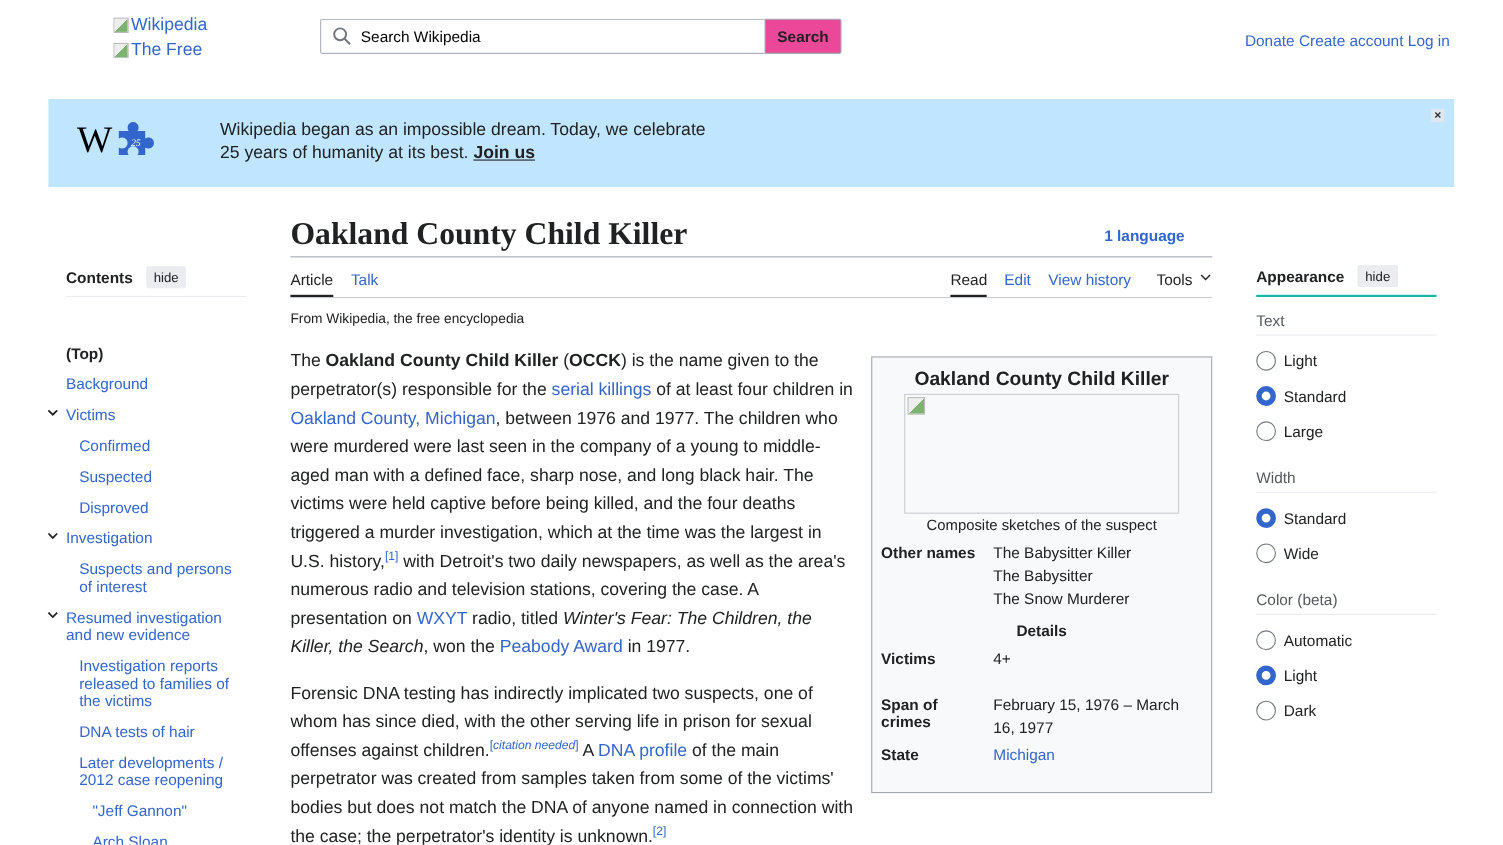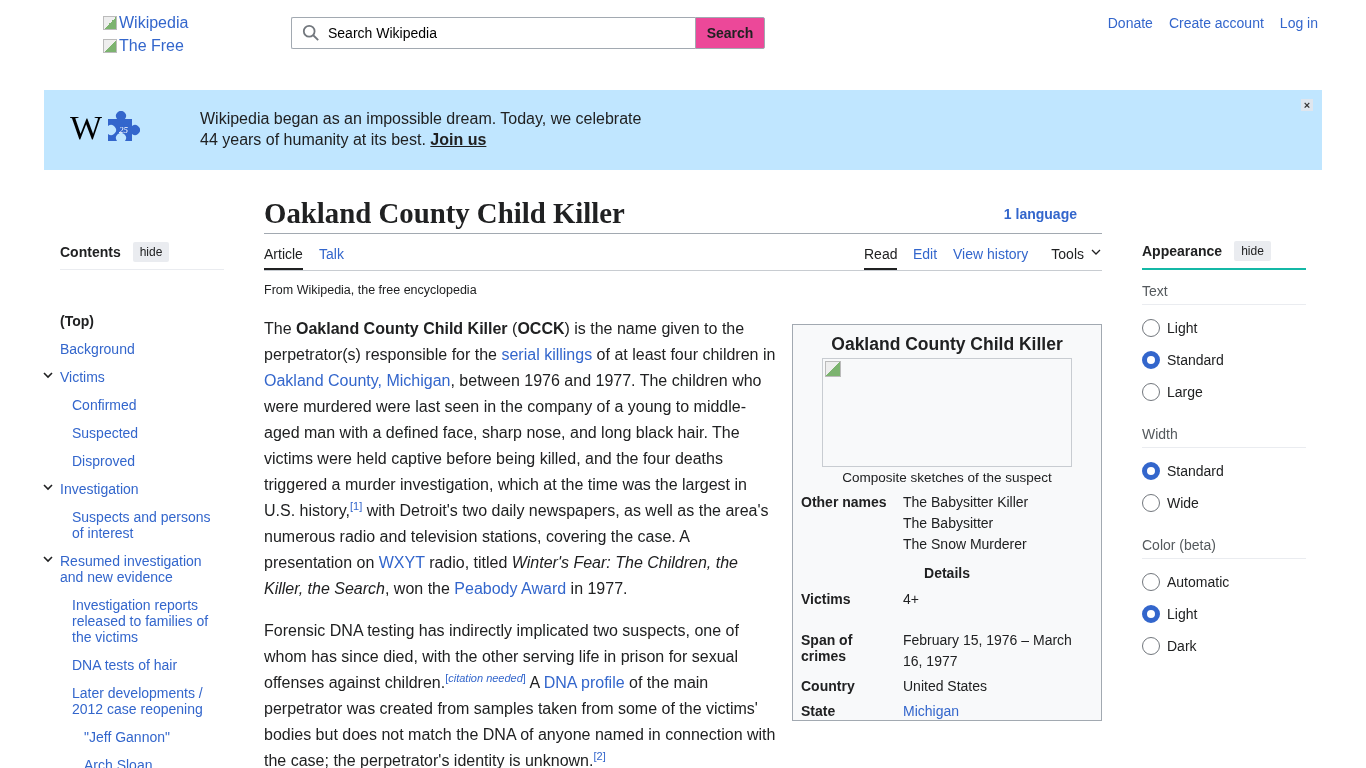--- a/index.html
+++ b/index.html
@@ -11,21 +11,21 @@
   .header { position: absolute; left: 0; top: 0; width: 1366px; height: 70px; }
   .logo { position: absolute; left: 103px; top: 13px; width: 110px; height: 40px; overflow: hidden; }
   .logo-line { display: flex; align-items: center; font-size: 16px; color: #3366cc; line-height: 20px; height: 20px; }
   .logo-line .broken { display: inline-block; width: 14px; height: 14px; border: 1px solid #bbb; background: linear-gradient(135deg,#eee 50%,#7cb36f 50%); margin-right: 2px; }
   .logo-line.second { margin-top: 3px; }
   .search-wrap { position: absolute; left: 291px; top: 17px; display: flex; }
   .search-input { width: 404px; height: 32px; border: 1px solid #a2a9b1; border-right: none; border-radius: 2px 0 0 2px; display: flex; align-items: center; padding-left: 10px; }
   .search-input svg { width: 18px; height: 18px; margin-right: 8px; }
   .search-input span { font-size: 14px; color: #000000; }
   .search-btn { width: 70px; height: 32px; border: 1px solid #a2a9b1; border-radius: 0 2px 2px 0; background: #ec4899; font-size: 14px; font-weight: bold; color: #202122; display: flex; align-items: center; justify-content: center; }
-  .user-links { position: absolute; right: 48px; top: 15px; display: flex; gap: 16px; font-size: 14px; }
+  .user-links { position: absolute; right: 48px; top: 29px; display: flex; gap: 4px; font-size: 14px; }
 
   
   .banner { position: absolute; left: 44px; top: 90px; width: 1278px; height: 80px; background: #c0e6ff; }
   .banner-logo { position: absolute; left: 26px; top: 18px; display: flex; align-items: center; }
   .banner-logo .w { font-family: "Liberation Serif", serif; font-size: 34px; color: #000; line-height: 40px; }
   .banner-text { position: absolute; left: 156px; top: 18px; font-size: 16px; line-height: 21px; color: #202122; }
   .banner-text b { text-decoration: underline; }
   .banner-close { position: absolute; right: 9px; top: 9px; width: 12px; height: 12px; background: #dfe6ee; font-size: 11px; line-height: 12px; text-align: center; color: #333; font-weight: bold; }
 
   
@@ -113,21 +113,21 @@
 <div class="banner">
   <div class="banner-logo">
     <span class="w">W</span>
     <svg width="36" height="36" viewBox="0 0 36 36" style="margin-left:2px;margin-top:2px">
       <path d="M4 8 H13 a5 5 0 1 1 8 0 H28 V15 a5 5 0 1 1 0 8 V30 H21 a5 5 0 1 0 -8 0 H4 V23 a5 5 0 1 0 0 -8 Z" fill="#3366cc"></path>
       <text x="15" y="22" font-size="9" fill="#fff" font-family="Liberation Serif, serif" font-style="italic">25</text>
     </svg>
   </div>
   <div class="banner-text">
     <div>Wikipedia began as an impossible dream. Today, we celebrate</div>
-    <div><span>44 years of humanity at its best.</span> <b>Join us</b></div>
+    <div><span>25 years of humanity at its best.</span> <b>Join us</b></div>
   </div>
   <div class="banner-close">×</div>
 </div>
 
 <div class="toc">
   <div class="toc-head">
     <span class="t">Contents</span>
     <span class="hide-btn">hide</span>
   </div>
   <div class="toc-list">
@@ -207,24 +207,20 @@
   <div class="ib-section">Details</div>
   <div class="ib-row">
     <div class="ib-label">Victims</div>
     <div class="ib-val">4+</div>
   </div>
   <div class="ib-row" style="margin-top:20px">
     <div class="ib-label" style="width:102px;padding-right:30px">Span of crimes</div>
     <div class="ib-val">February 15, 1976 – March 16, 1977</div>
   </div>
   <div class="ib-row" style="margin-top:4px">
-    <div class="ib-label">Country</div>
-    <div class="ib-val">United States</div>
-  </div>
-  <div class="ib-row" style="margin-top:4px">
     <div class="ib-label">State</div>
     <a class="ib-val">Michigan</a>
   </div>
 </div>
 
 <div class="appearance">
   <div class="app-head">
     <span class="t">Appearance</span>
     <span class="hide-btn">hide</span>
   </div>

